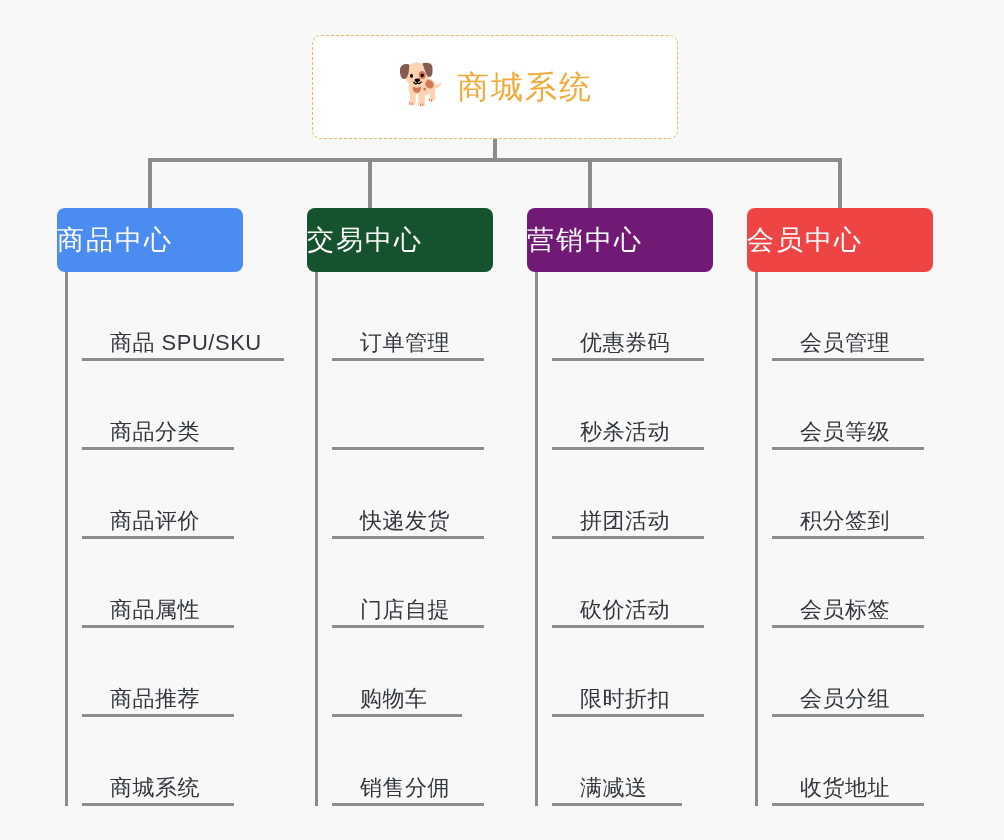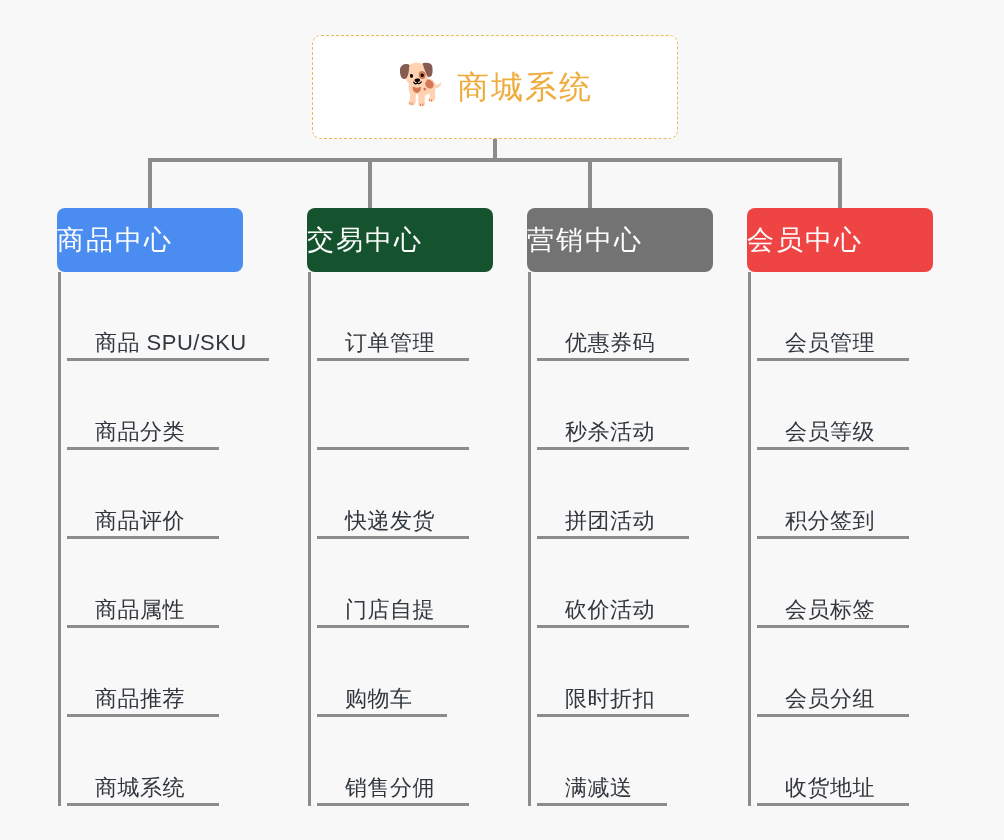--- a/index.html
+++ b/index.html
@@ -105,22 +105,22 @@
     color: #ffffff;
     font-size: 27px;
     letter-spacing: 2px;
     line-height: 1;
     white-space: nowrap;
   }
 
   
   .leaf-list {
     position: relative;
-    margin-left: 1px;
-    padding-left: 6px;
+    margin-left: 8px;
+    padding-left: 14px;
     border-left: 3px solid #8c8c8c;
   }
   .leaf-item {
     position: relative;
     height: 89px;
     box-sizing: border-box;
     display: flex;
     align-items: flex-end;
   }
   .leaf-underline {
@@ -215,21 +215,21 @@
         <span class="leaf-underline" style="width: 130px; background: rgb(140, 140, 140);"></span>
       </div>
       <div class="leaf-item">
         <span class="leaf-label">销售分佣</span>
         <span class="leaf-underline" style="width: 152px; background: rgb(140, 140, 140);"></span>
       </div>
     </div>
   </div>
 
   <div class="column c2">
-    <div class="cat-box" style="background: #737373;">
+    <div class="cat-box" style="background: #701a75;">
       <span class="cat-label">营销中心</span>
     </div>
     <div class="leaf-list" style="border-left-color: rgb(140, 140, 140);">
       <div class="leaf-item">
         <span class="leaf-label">优惠券码</span>
         <span class="leaf-underline" style="width: 152px; background: rgb(140, 140, 140);"></span>
       </div>
       <div class="leaf-item">
         <span class="leaf-label">秒杀活动</span>
         <span class="leaf-underline" style="width: 152px; background: rgb(140, 140, 140);"></span>

